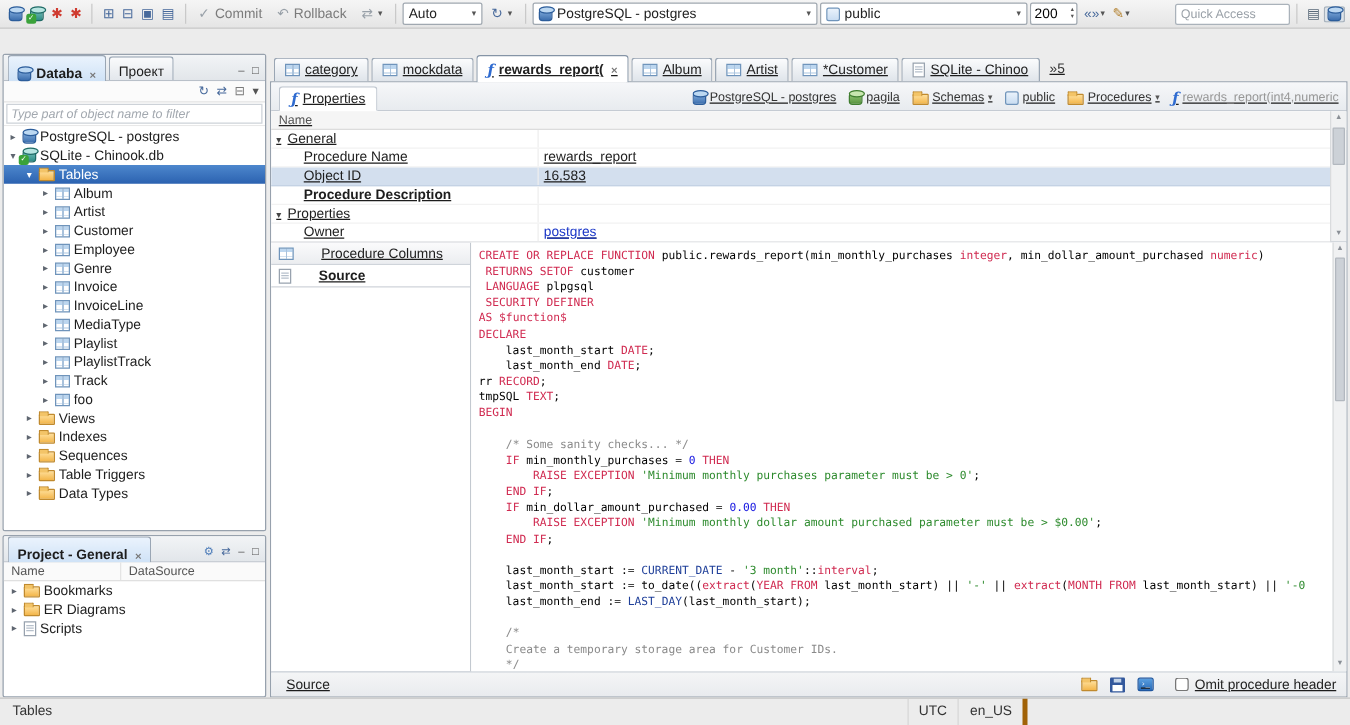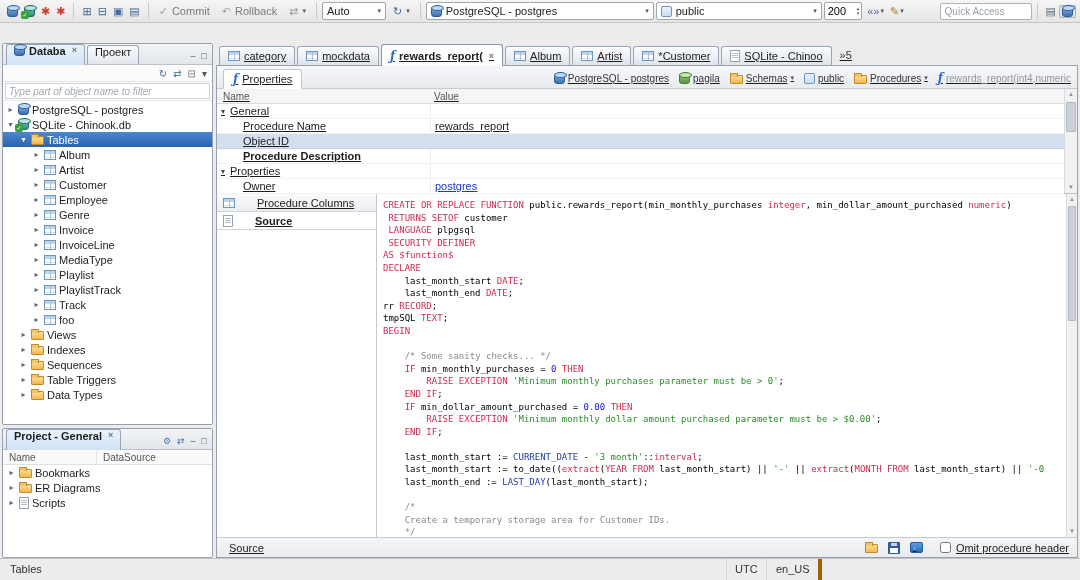--- a/index.html
+++ b/index.html
@@ -57,21 +57,21 @@
   .work{position:absolute;top:23px;bottom:22px;left:0;right:0;padding:20px 2px 0 2px;display:flex;gap:3px;}
   .left-col{width:211px;display:flex;flex-direction:column;}
   .right-col{flex:1;min-width:0;display:flex;flex-direction:column;text-decoration:underline;}
 
   .panel{border:1px solid #97a1ad;background:#fff;border-radius:2px;display:flex;flex-direction:column;overflow:hidden;}
   .nav-panel{flex:1;min-height:0;}
   .project-panel{height:130px;margin-top:3px;}
 
   .ptabs{display:flex;align-items:flex-end;height:21px;background:linear-gradient(#f2f4f6,#e2e6ea);border-bottom:1px solid #b9c0c9;padding-left:3px;flex:none;}
   .tabs-holder{display:flex;align-items:flex-end;height:100%;}
-  .ptab{display:inline-flex;align-items:flex-start;gap:4px;height:19px;padding:0 7px;margin-right:2px;border:1px solid #9aa6b4;border-bottom:none;border-radius:3px 3px 0 0;background:linear-gradient(#fafbfc,#e3e7ec);font-size:11px;white-space:nowrap;}
+  .ptab{display:inline-flex;align-items:flex-end;gap:4px;height:19px;padding:0 7px;margin-right:2px;border:1px solid #9aa6b4;border-bottom:none;border-radius:3px 3px 0 0;background:linear-gradient(#fafbfc,#e3e7ec);font-size:11px;white-space:nowrap;}
   .ptab.active{background:linear-gradient(#eaf3fd,#cfe2f6);font-weight:bold;height:21px;margin-bottom:-1px;}
   .close{font-size:9px;color:#777;margin-left:2px;}
   .corner{margin-left:auto;display:flex;align-items:center;padding-right:2px;}
   .corner .ic-glyph{font-size:9px;}
 
   .panel-tools{height:17px;display:flex;justify-content:flex-end;align-items:center;border-bottom:1px solid #e3e3e3;background:#fbfbfb;padding-right:2px;flex:none;}
   .panel-tools .ic-glyph{font-size:10px;}
   .filter-row{padding:1px 2px;border-bottom:1px solid #e8e8e8;flex:none;}
   .filter{width:100%;height:16px;border:1px solid #cdd2d8;font:10px "Liberation Sans",sans-serif;color:#555;padding:0 3px;}
   .filter::placeholder{color:#a2a8af;font-style:italic;}
@@ -507,21 +507,20 @@
             <span class="bc-item muted">
               <span class="ic ic-fn">ƒ</span>
               <span>rewards_report(int4,numeric</span>
             </span>
           </div>
       </div>
 
       <div class="pgrid">
         <div class="ghead">
           <span class="gh-name">Name</span>
-          <span class="gh-value">Value</span>
         </div>
         <div id="grid-rows">
             <div class="prow">
               <div class="pname">
                 <span class="gexp">▾</span>
                 <span>General</span>
               </div>
               <div class="pvalue"></div>
             </div>
             <div class="prow">
@@ -529,20 +528,23 @@
                 <span>Procedure Name</span>
               </div>
               <div class="pvalue">
                 <span>rewards_report</span>
               </div>
             </div>
             <div class="prow sel">
               <div class="pname plain">
                 <span>Object ID</span>
               </div>
+              <div class="pvalue">
+                <span>16,583</span>
+              </div>
             </div>
             <div class="prow">
               <div class="pname plain">
                 <span class="b">Procedure Description</span>
               </div>
               <div class="pvalue"></div>
             </div>
             <div class="prow">
               <div class="pname">
                 <span class="gexp">▾</span>

